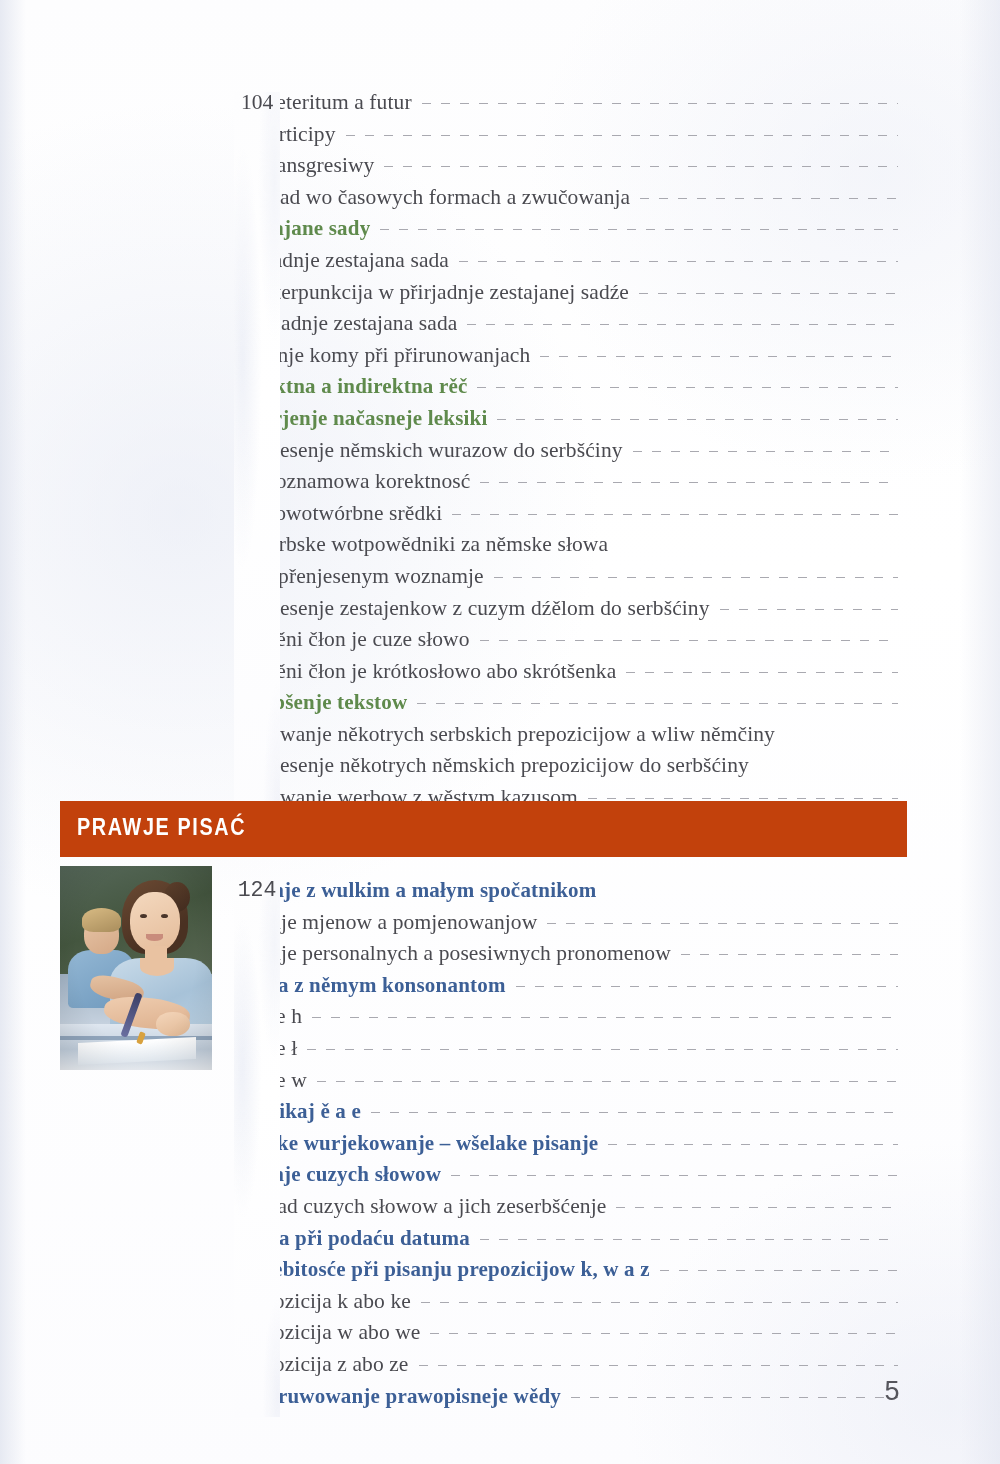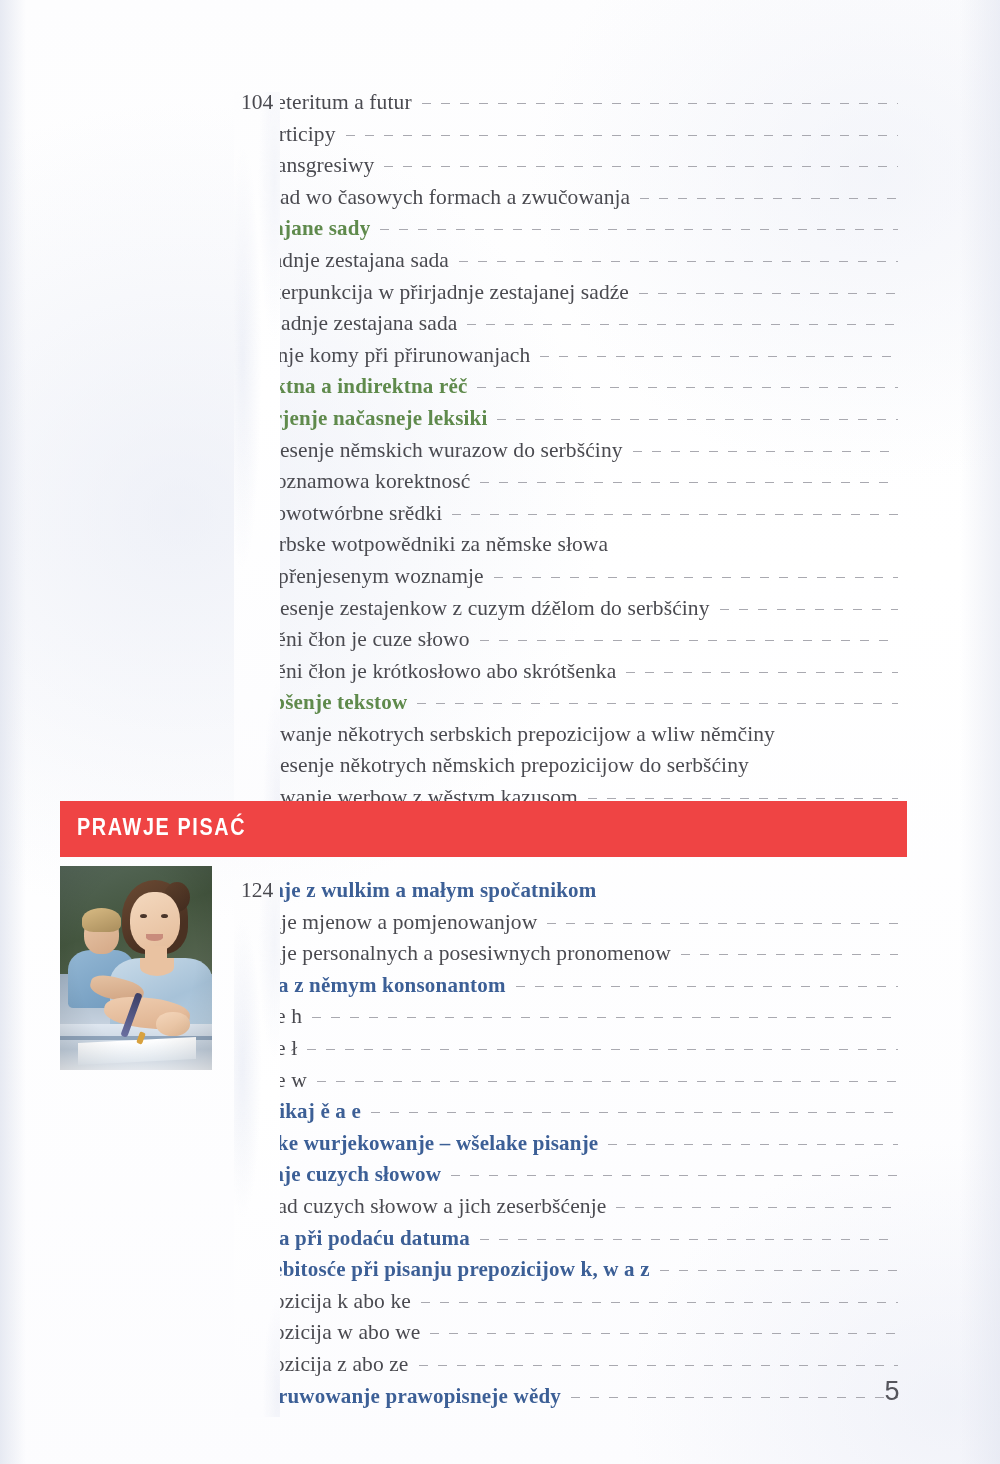--- a/index.html
+++ b/index.html
@@ -94,34 +94,34 @@
     font-weight: bold;
     font-size: 21px;
     letter-spacing: 0.2px;
   }
   .row.h-blue .label {
     color: #3c5f96;
     font-weight: bold;
     font-size: 21px;
     letter-spacing: 0.2px;
   }
-  .row.h-blue .page, .row.h-green .page { color: #4a4a50; }
+  .row.h-blue .page, .row.h-green .page { color: #4a4a50; font-family: Liberation Mono, monospace; }
 
   
   .row.cont .leader { background-image: none; }
   .row.cont .page { color: transparent; }
 
   
   #section-banner {
     position: absolute;
     left: 60px;
     top: 801px;
     width: 847px;
     height: 56px;
-    background: #ef4444;
+    background: #c2410c;
   }
   #section-banner .banner-title {
     position: absolute;
     left: 17px;
     top: 13px;
     color: #ffffff;
     font-family: "Liberation Sans", "DejaVu Sans", sans-serif;
     font-weight: bold;
     font-size: 23px;
     letter-spacing: 1.9px;

